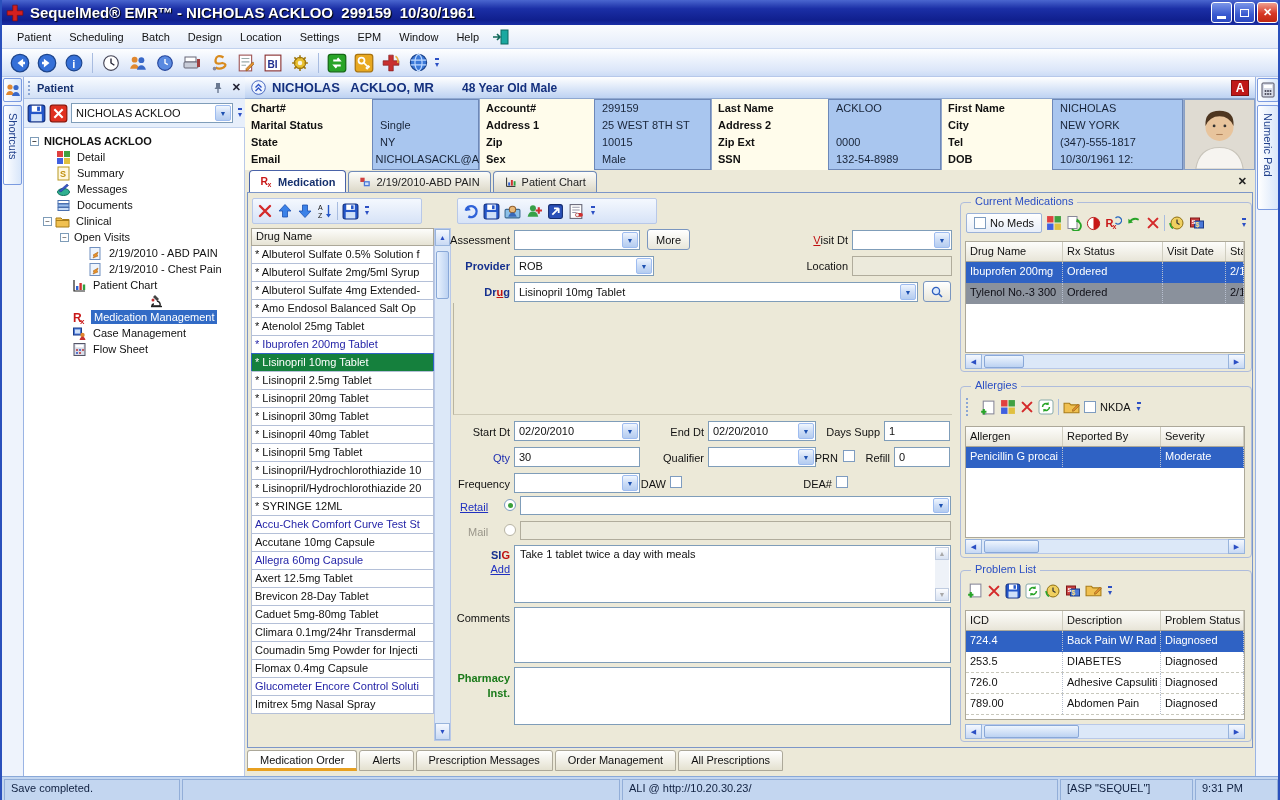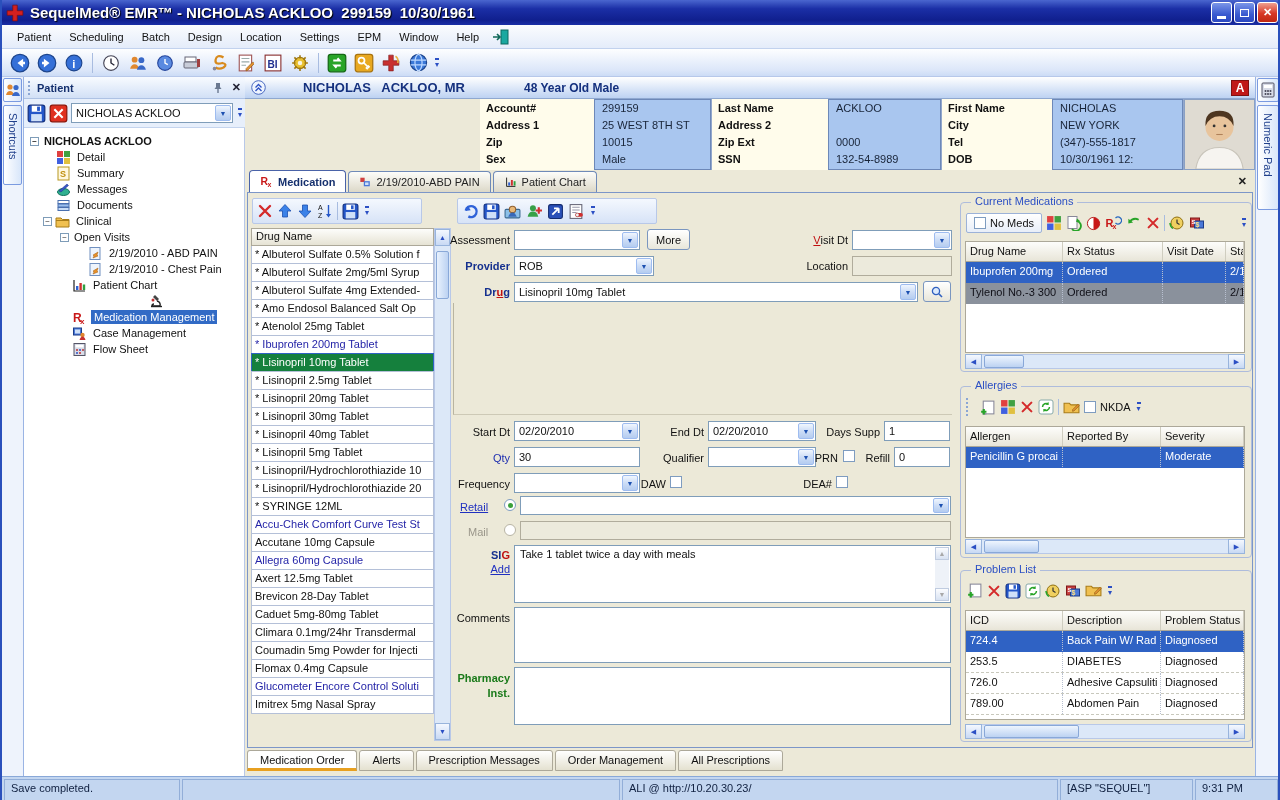--- a/index.html
+++ b/index.html
@@ -51,21 +51,21 @@
     border:1px solid #9ebcf0;border-radius:2px;color:#1c50b0;font-size:7px;display:flex;align-items:center;justify-content:center;}
   .side-tree{position:absolute;left:22px;top:128px;width:221px;height:648px;background:#fff;border-right:1px solid #b8c8e8;padding:5px 0 0 6px;}
   .trow{display:flex;align-items:center;height:16px;white-space:nowrap;}
   .trow .lbl{padding:0 2px;}
   .trow .sel{background:#316ac5;color:#fff;padding:1px 3px;}
   .exp{width:9px;height:9px;border:1px solid #7e9cb8;background:#fff;color:#333;font-size:8px;line-height:7px;text-align:center;margin-right:3px;flex:0 0 9px;}
   .tico{width:15px;height:15px;margin-right:4px;flex:0 0 15px;}
 
   
   .patientbar{position:absolute;left:243px;top:77px;width:1010px;height:22px;background:linear-gradient(180deg,#ffffff,#bdd2f2);
-    border-bottom:1px solid #8fa8d0;display:flex;align-items:center;padding:0 6px;color:#14307e;gap:31px;}
+    border-bottom:1px solid #8fa8d0;display:flex;align-items:center;padding:0 6px;color:#14307e;}
   .patientbar .pname{font-weight:bold;font-size:13px;white-space:pre;margin-left:6px;}
   .patientbar .page{font-weight:bold;font-size:12px;margin-left:28px;}
   .aicon{margin-left:auto;width:18px;height:16px;background:#c01818;color:#fff;font-weight:bold;font-size:12px;
      display:flex;align-items:center;justify-content:center;border:1px solid #801010;}
   .demo-pair{position:absolute;top:99px;height:71px;background:#fffceb;border-right:1px solid #93a8cc;}
   .demo-pair::after{content:"";position:absolute;left:var(--lw);top:0;bottom:0;right:0;background:#a9c6ef;border:1px solid #6d88b8;}
   .demo-row{position:relative;z-index:1;height:17px;display:flex;align-items:center;}
   .demo-row .dl{width:var(--lw);font-weight:bold;padding-left:6px;}
   .demo-row .dv{flex:1;padding-left:8px;color:#182438;}
   .photo{position:absolute;left:1182px;top:99px;width:71px;height:71px;border:1px solid #8aa0c4;background:#e8e4da;}
@@ -515,20 +515,39 @@
         <svg viewBox="0 0 15 15">
           <circle cx="7.5" cy="7.5" r="6.8" fill="#eef4fe" stroke="#4a6ac0"></circle>
           <path d="M4.5 7.5 7.5 4.5l3 3M4.5 11 7.5 8l3 3" stroke="#2b4fc4" fill="none" stroke-width="1.3"></path>
         </svg>
       </span>
     <span class="pname">NICHOLAS   ACKLOO, MR</span>
     <span class="page">48 Year Old Male</span>
     <span class="aicon">A</span>
   </div>
 
+  <div class="demo-pair" style="left:243px;width:235px;--lw:127px;">
+
+  <div class="demo-row">
+        <span class="dl">Chart#</span>
+        <span class="dv"></span>
+      </div>
+      <div class="demo-row">
+        <span class="dl">Marital Status</span>
+        <span class="dv">Single</span>
+      </div>
+      <div class="demo-row">
+        <span class="dl">State</span>
+        <span class="dv">NY</span>
+      </div>
+      <div class="demo-row">
+        <span class="dl">Email</span>
+        <span class="dv">NICHOLASACKL@A</span>
+      </div>
+    </div>
   <div class="demo-pair" style="left:478px;width:232px;--lw:114px;">
 
   <div class="demo-row">
         <span class="dl">Account#</span>
         <span class="dv">299159</span>
       </div>
       <div class="demo-row">
         <span class="dl">Address 1</span>
         <span class="dv">25 WEST 8TH ST</span>
       </div>

